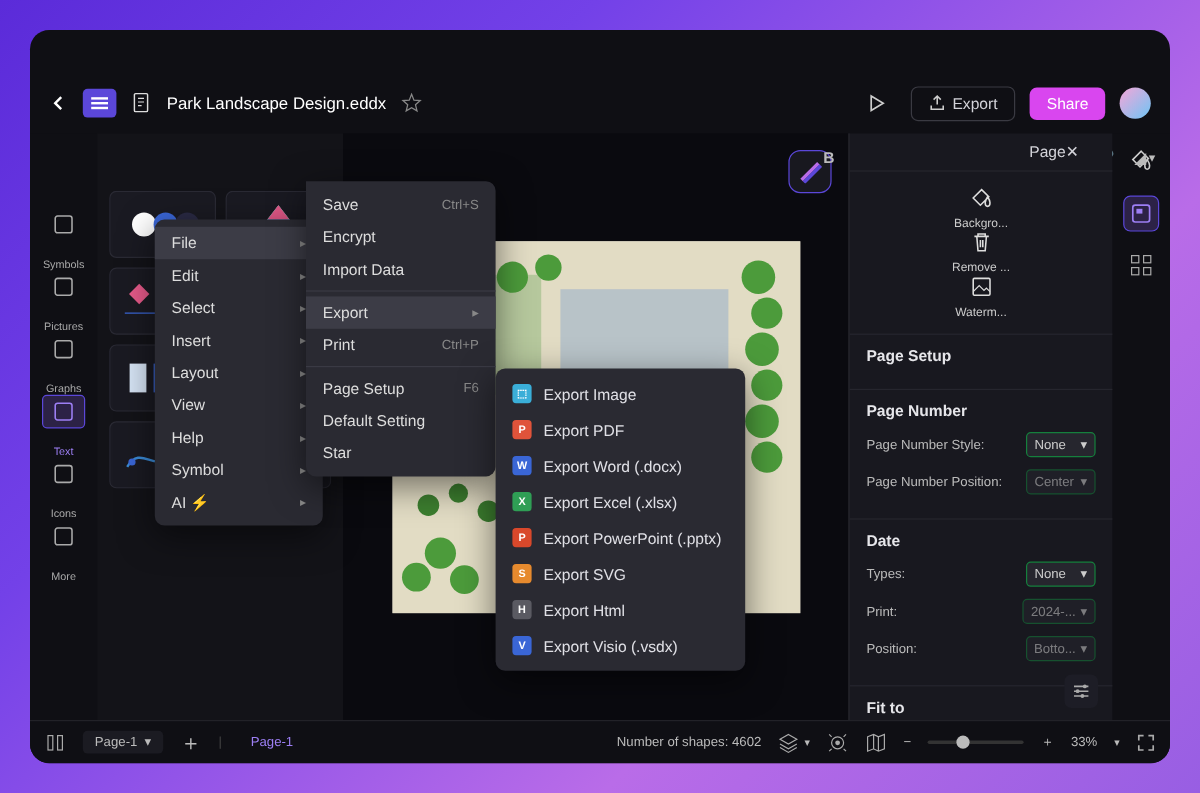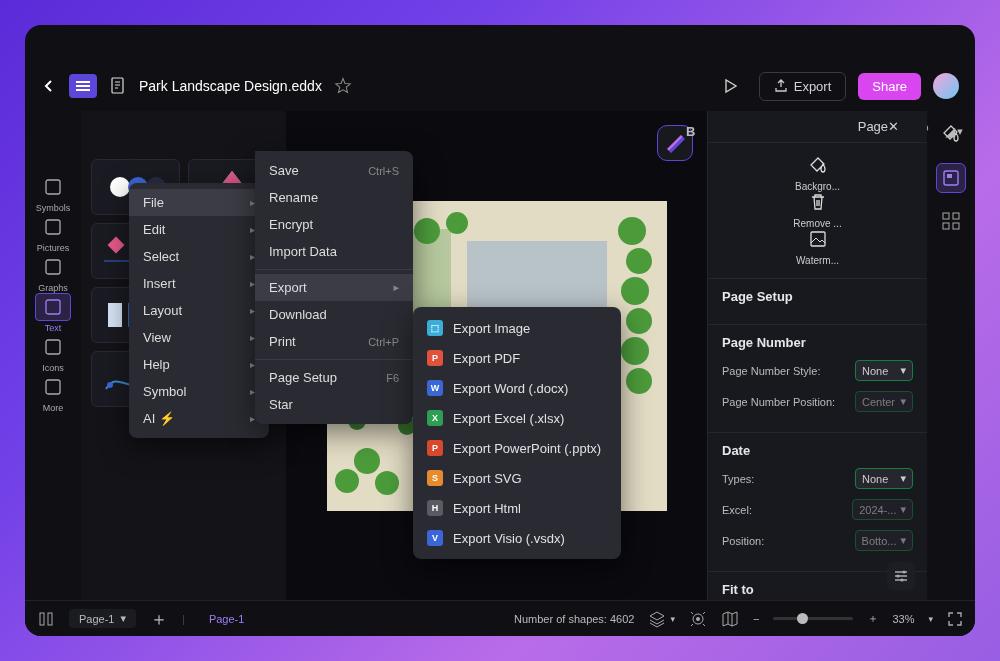--- a/index.html
+++ b/index.html
@@ -13,21 +13,21 @@
 .doc-title { color: #fff; font-weight: 500; font-size: 14px; }
 .star-icon { color: #888; }
 .flex-grow { flex: 1; }
 .top-btn { display: flex; align-items: center; gap: 6px; padding: 6px 14px; border-radius: 6px; color: #d2d2d8; cursor: pointer; font-size: 13px; }
 .top-btn.play { padding: 6px 8px; }
 .top-btn.export { border: 1px solid #3a3a42; }
 .top-btn.share { background: #d946ef; color: #fff; }
 .avatar { width: 26px; height: 26px; border-radius: 50%; background: linear-gradient(135deg,#f5a6d8,#6ec5f5); }
 .main-body { flex: 1; display: flex; position: relative; overflow: hidden; }
 .left-rail { width: 56px; background: #0f0f14; display: flex; flex-direction: column; align-items: center; padding-top: 8px; gap: 18px; }
-.rail-item { display: flex; flex-direction: column; align-items: center; gap: 2px; color: #aaa; font-size: 9px; cursor: pointer; }
+.rail-item { display: flex; flex-direction: column; align-items: center; gap: 14px; color: #aaa; font-size: 9px; cursor: pointer; }
 .rail-item.active { color: #9d7ff5; }
 .rail-item.active .rail-box { background: #2c2246; border: 1px solid #5b47d9; }
 .rail-box { width: 36px; height: 28px; display: flex; align-items: center; justify-content: center; border-radius: 4px; }
 .undo-redo { position: absolute; left: 68px; top: 8px; display: flex; gap: 10px; color: #888; }
 .format-bar { position: absolute; left: 100px; top: 0; right: 0; height: 40px; display: flex; align-items: center; gap: 16px; padding: 0 300px 0 300px; color: #bbb; }
 .fmt-item { cursor: pointer; display: flex; align-items: center; gap: 2px; }
 .panel-left { width: 205px; background: #131318; padding: 48px 10px 8px 10px; display: flex; flex-direction: column; position: relative; }
 .thumb-grid { display: grid; grid-template-columns: 1fr 1fr; gap: 8px; overflow: auto; }
 .thumb { background: #1a1a22; border: 1px solid #2a2a34; border-radius: 6px; height: 56px; display: flex; align-items: center; justify-content: center; }
 .canvas-area { flex: 1; background: #0a0a0f; display: flex; align-items: center; justify-content: center; position: relative; }
@@ -338,21 +338,21 @@
       <div class="r-section">
         <h4>Date</h4>
         <div class="r-row">
           <span>Types:</span>
           <div class="r-select">
               <span>None</span>
               <span>▾</span>
             </div>
         </div>
         <div class="r-row">
-          <span>Excel:</span>
+          <span>Print:</span>
           <div class="r-select disabled">
               <span>2024-...</span>
               <span>▾</span>
             </div>
         </div>
         <div class="r-row">
           <span>Position:</span>
           <div class="r-select disabled">
               <span>Botto...</span>
               <span>▾</span>
@@ -431,48 +431,44 @@
           <span>AI <span style="color:#b96ce8;font-weight:700">⚡</span></span>
           <span class="chev-r">▸</span>
         </div>
       </div>
     <div class="menu file-menu" id="file-menu">
         <div class="menu-item">
           <span>Save</span>
           <span style="color:#888;font-size:11px">Ctrl+S</span>
         </div>
         <div class="menu-item">
-          <span>Rename</span>
-          <span style="color:#888;font-size:11px"></span>
-        </div>
-        <div class="menu-item">
           <span>Encrypt</span>
           <span style="color:#888;font-size:11px"></span>
         </div>
         <div class="menu-item">
           <span>Import Data</span>
           <span style="color:#888;font-size:11px"></span>
         </div>
         <div style="height: 1px; background: rgb(58, 58, 68); margin: 4px 0px;"></div>
         <div class="menu-item hover">
           <span>Export</span>
           <span style="color:#888;font-size:11px">▸</span>
         </div>
         <div class="menu-item">
-          <span>Download</span>
-          <span style="color:#888;font-size:11px"></span>
-        </div>
-        <div class="menu-item">
           <span>Print</span>
           <span style="color:#888;font-size:11px">Ctrl+P</span>
         </div>
         <div style="height: 1px; background: rgb(58, 58, 68); margin: 4px 0px;"></div>
         <div class="menu-item">
           <span>Page Setup</span>
           <span style="color:#888;font-size:11px">F6</span>
+        </div>
+        <div class="menu-item">
+          <span>Default Setting</span>
+          <span style="color:#888;font-size:11px"></span>
         </div>
         <div class="menu-item">
           <span>Star</span>
           <span style="color:#888;font-size:11px"></span>
         </div>
       </div>
     <div class="menu export-menu" id="export-menu">
         <div class="exp-item">
           <span class="badge" style="background:#3aaed8">⬚</span>
           <span>Export Image</span>

